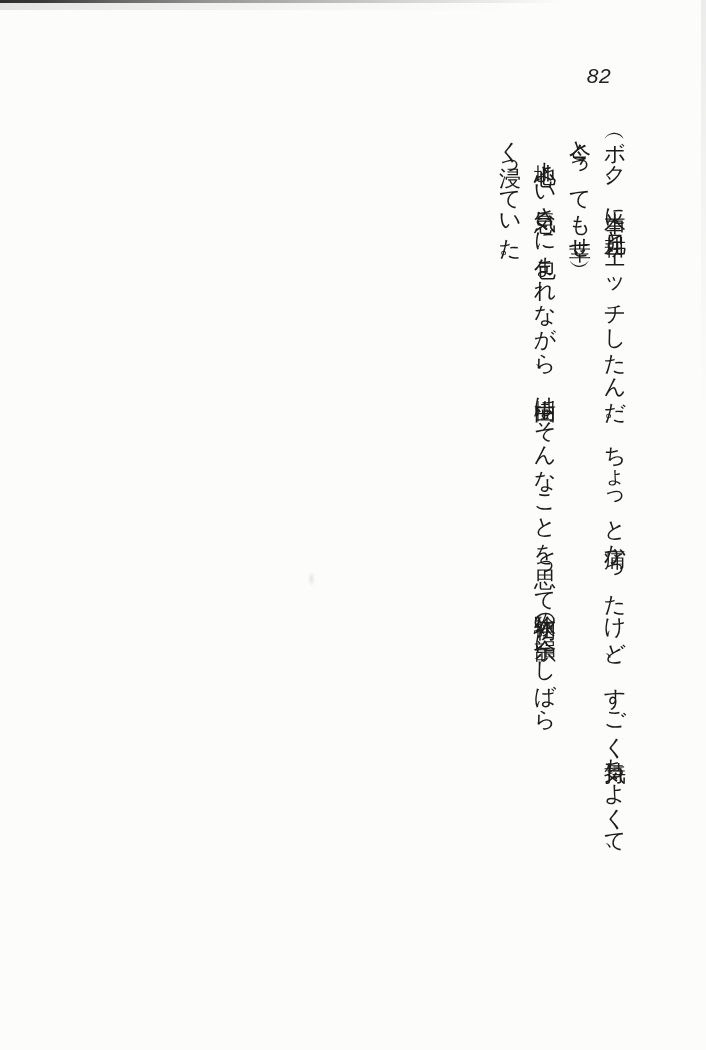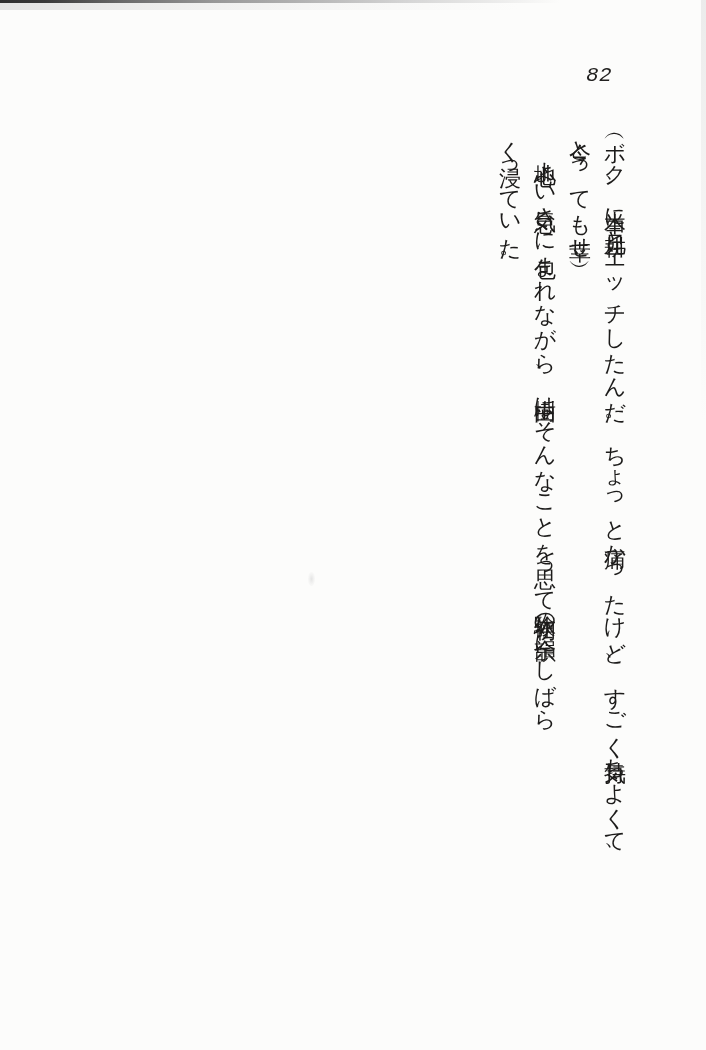--- a/index.html
+++ b/index.html
@@ -57,21 +57,21 @@
       rgba(205,205,205,0.5) 0%, rgba(225,225,225,0.25) 55%,
       rgba(240,240,240,0) 100%);
     border-radius: 50%;
   }
   .page-number {
     position: absolute;
     left: 584px;
     top: 64px;
     width: 30px;
     text-align: center;
-    font-family: Liberation Mono, monospace;
+    font-family: Liberation Sans, sans-serif;
     font-style: italic;
     font-size: 21px;
     color: #222120;
     letter-spacing: 0.5px;
   }
   .text-block {
     position: absolute;
     top: 126px;
     right: 73px;
     width: 140px;

